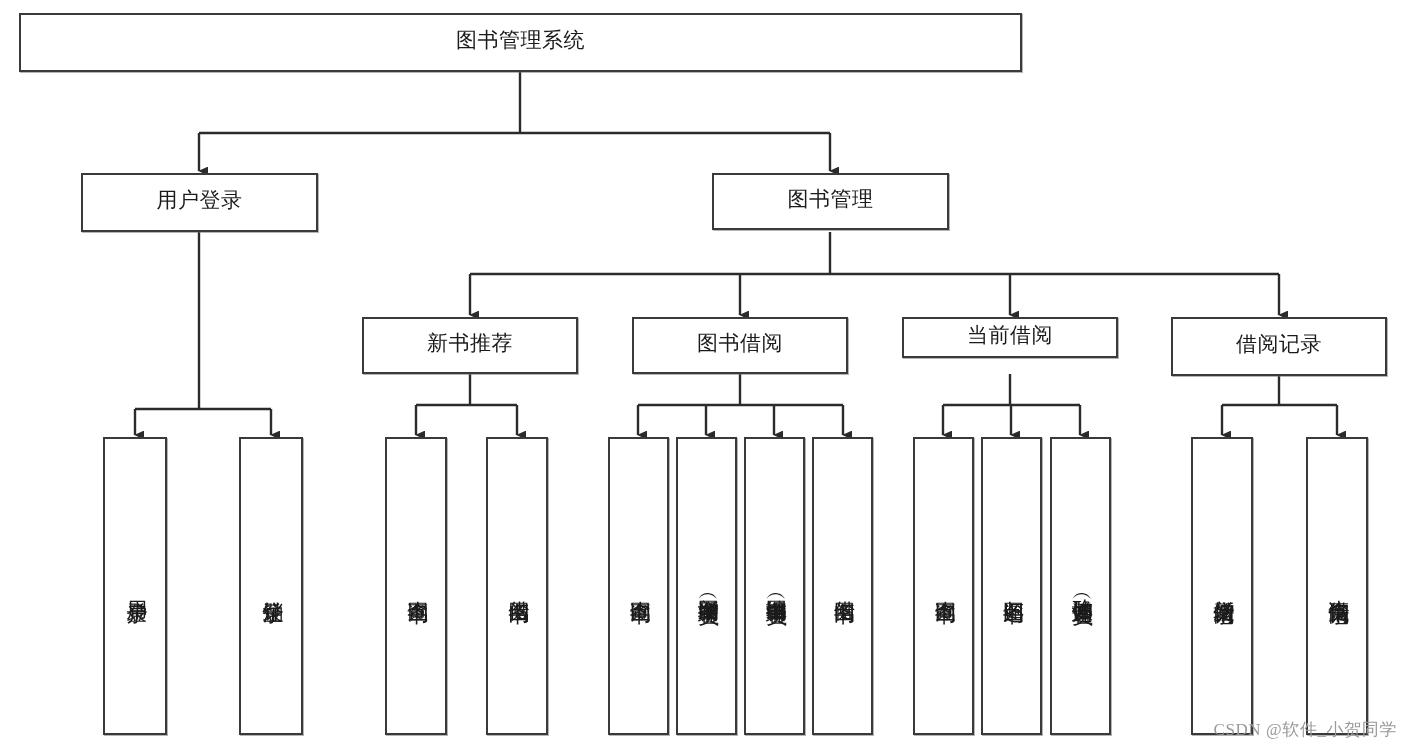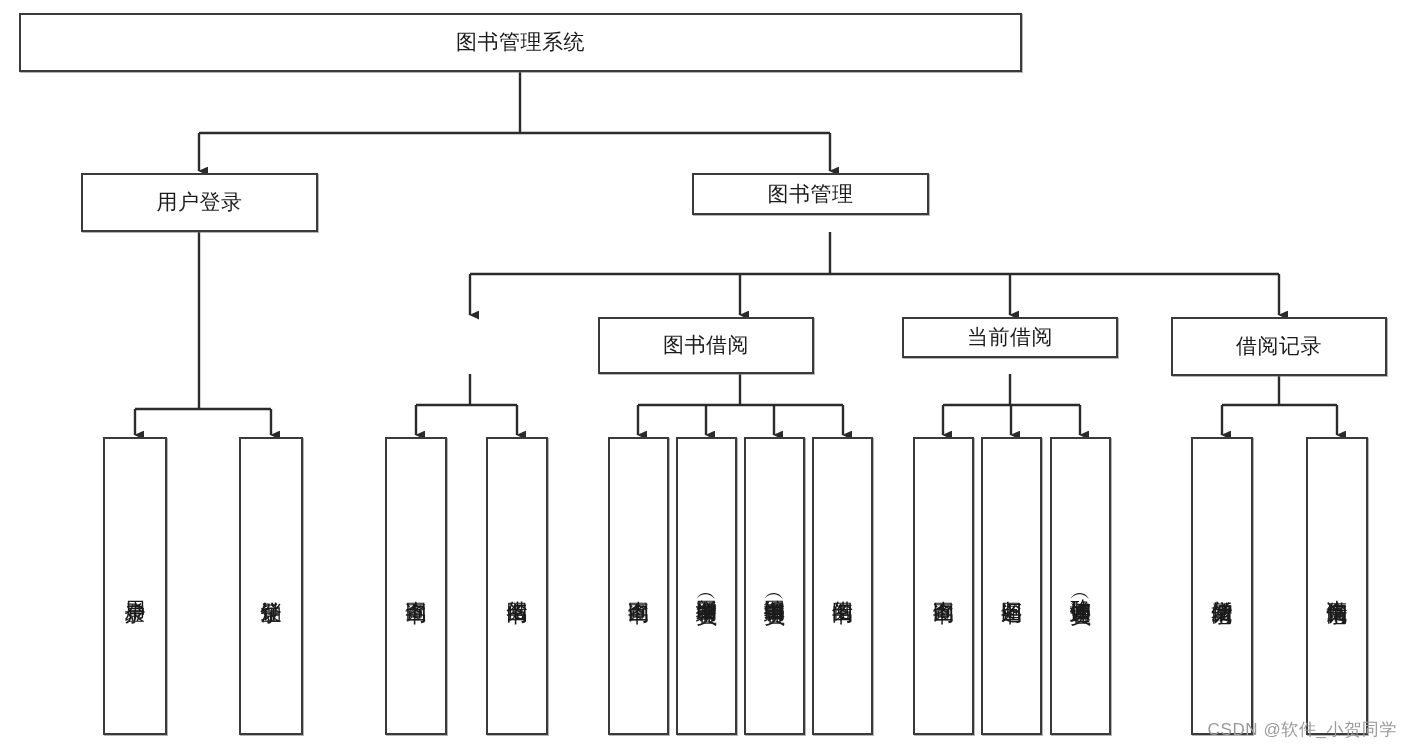--- a/index.html
+++ b/index.html
@@ -34,20 +34,21 @@
     align-items: center;
     justify-content: center;
     color: #1b1b1b;
     box-shadow: 1px 1px 0 rgba(120,120,120,0.55);
   }
   .node .node-label {
     display: block;
     text-align: left;
     line-height: 1.18;
     letter-spacing: 0.5px;
+    font-family: Liberation Mono, monospace;
   }
   .node.horiz .node-label {
     font-size: 21px;
     white-space: nowrap;
   }
   .node.vert {
     padding: 6px 0;
   }
   .node.vert .node-label {
     writing-mode: vertical-rl;
@@ -59,21 +60,21 @@
   }
   #watermark {
     position: absolute;
     right: 8px;
     bottom: 6px;
     font-size: 17px;
     color: #9a9a9a;
     letter-spacing: 0.6px;
     white-space: nowrap;
     pointer-events: none;
-    font-family: Liberation Sans, sans-serif;
+    font-family: Liberation Serif, serif;
   }
 </style>
 </head>
 <body>
 
 <div id="diagram-root">
 
   <svg id="connector-layer" viewBox="0 0 1405 747" width="1405" height="747" xmlns="http://www.w3.org/2000/svg">
     <defs>
       <marker id="arrowhead" markerWidth="9" markerHeight="10" refX="4.5" refY="9.2" orient="auto" markerUnits="userSpaceOnUse">
@@ -124,25 +125,28 @@
     </g>
   </svg>
 
   <div class="node horiz" style="left:19px; top:13px; width:1003px; height:59px;">
     <span class="node-label">图书管理系统</span>
   </div>
 
   <div class="node horiz" style="left:81px; top:173px; width:237px; height:59px;">
     <span class="node-label">用户登录</span>
   </div>
-  <div class="node horiz" style="left:692px; top:173px; width:237px; height:42px;">
+  <div class="node horiz" style="left:712px; top:173px; width:237px; height:57px;">
     <span class="node-label">图书管理</span>
   </div>
 
-  <div class="node horiz" style="left:598px; top:317px; width:216px; height:57px;">
+  <div class="node horiz" style="left:362px; top:317px; width:216px; height:57px;">
+    <span class="node-label">新书推荐</span>
+  </div>
+  <div class="node horiz" style="left:632px; top:317px; width:216px; height:57px;">
     <span class="node-label">图书借阅</span>
   </div>
   <div class="node horiz" style="left:902px; top:317px; width:216px; height:41px;">
     <span class="node-label">当前借阅</span>
   </div>
   <div class="node horiz" style="left:1171px; top:317px; width:216px; height:59px;">
     <span class="node-label">借阅记录</span>
   </div>
 
   <div class="node vert" style="left:103px; top:437px; width:64px; height:298px;">

